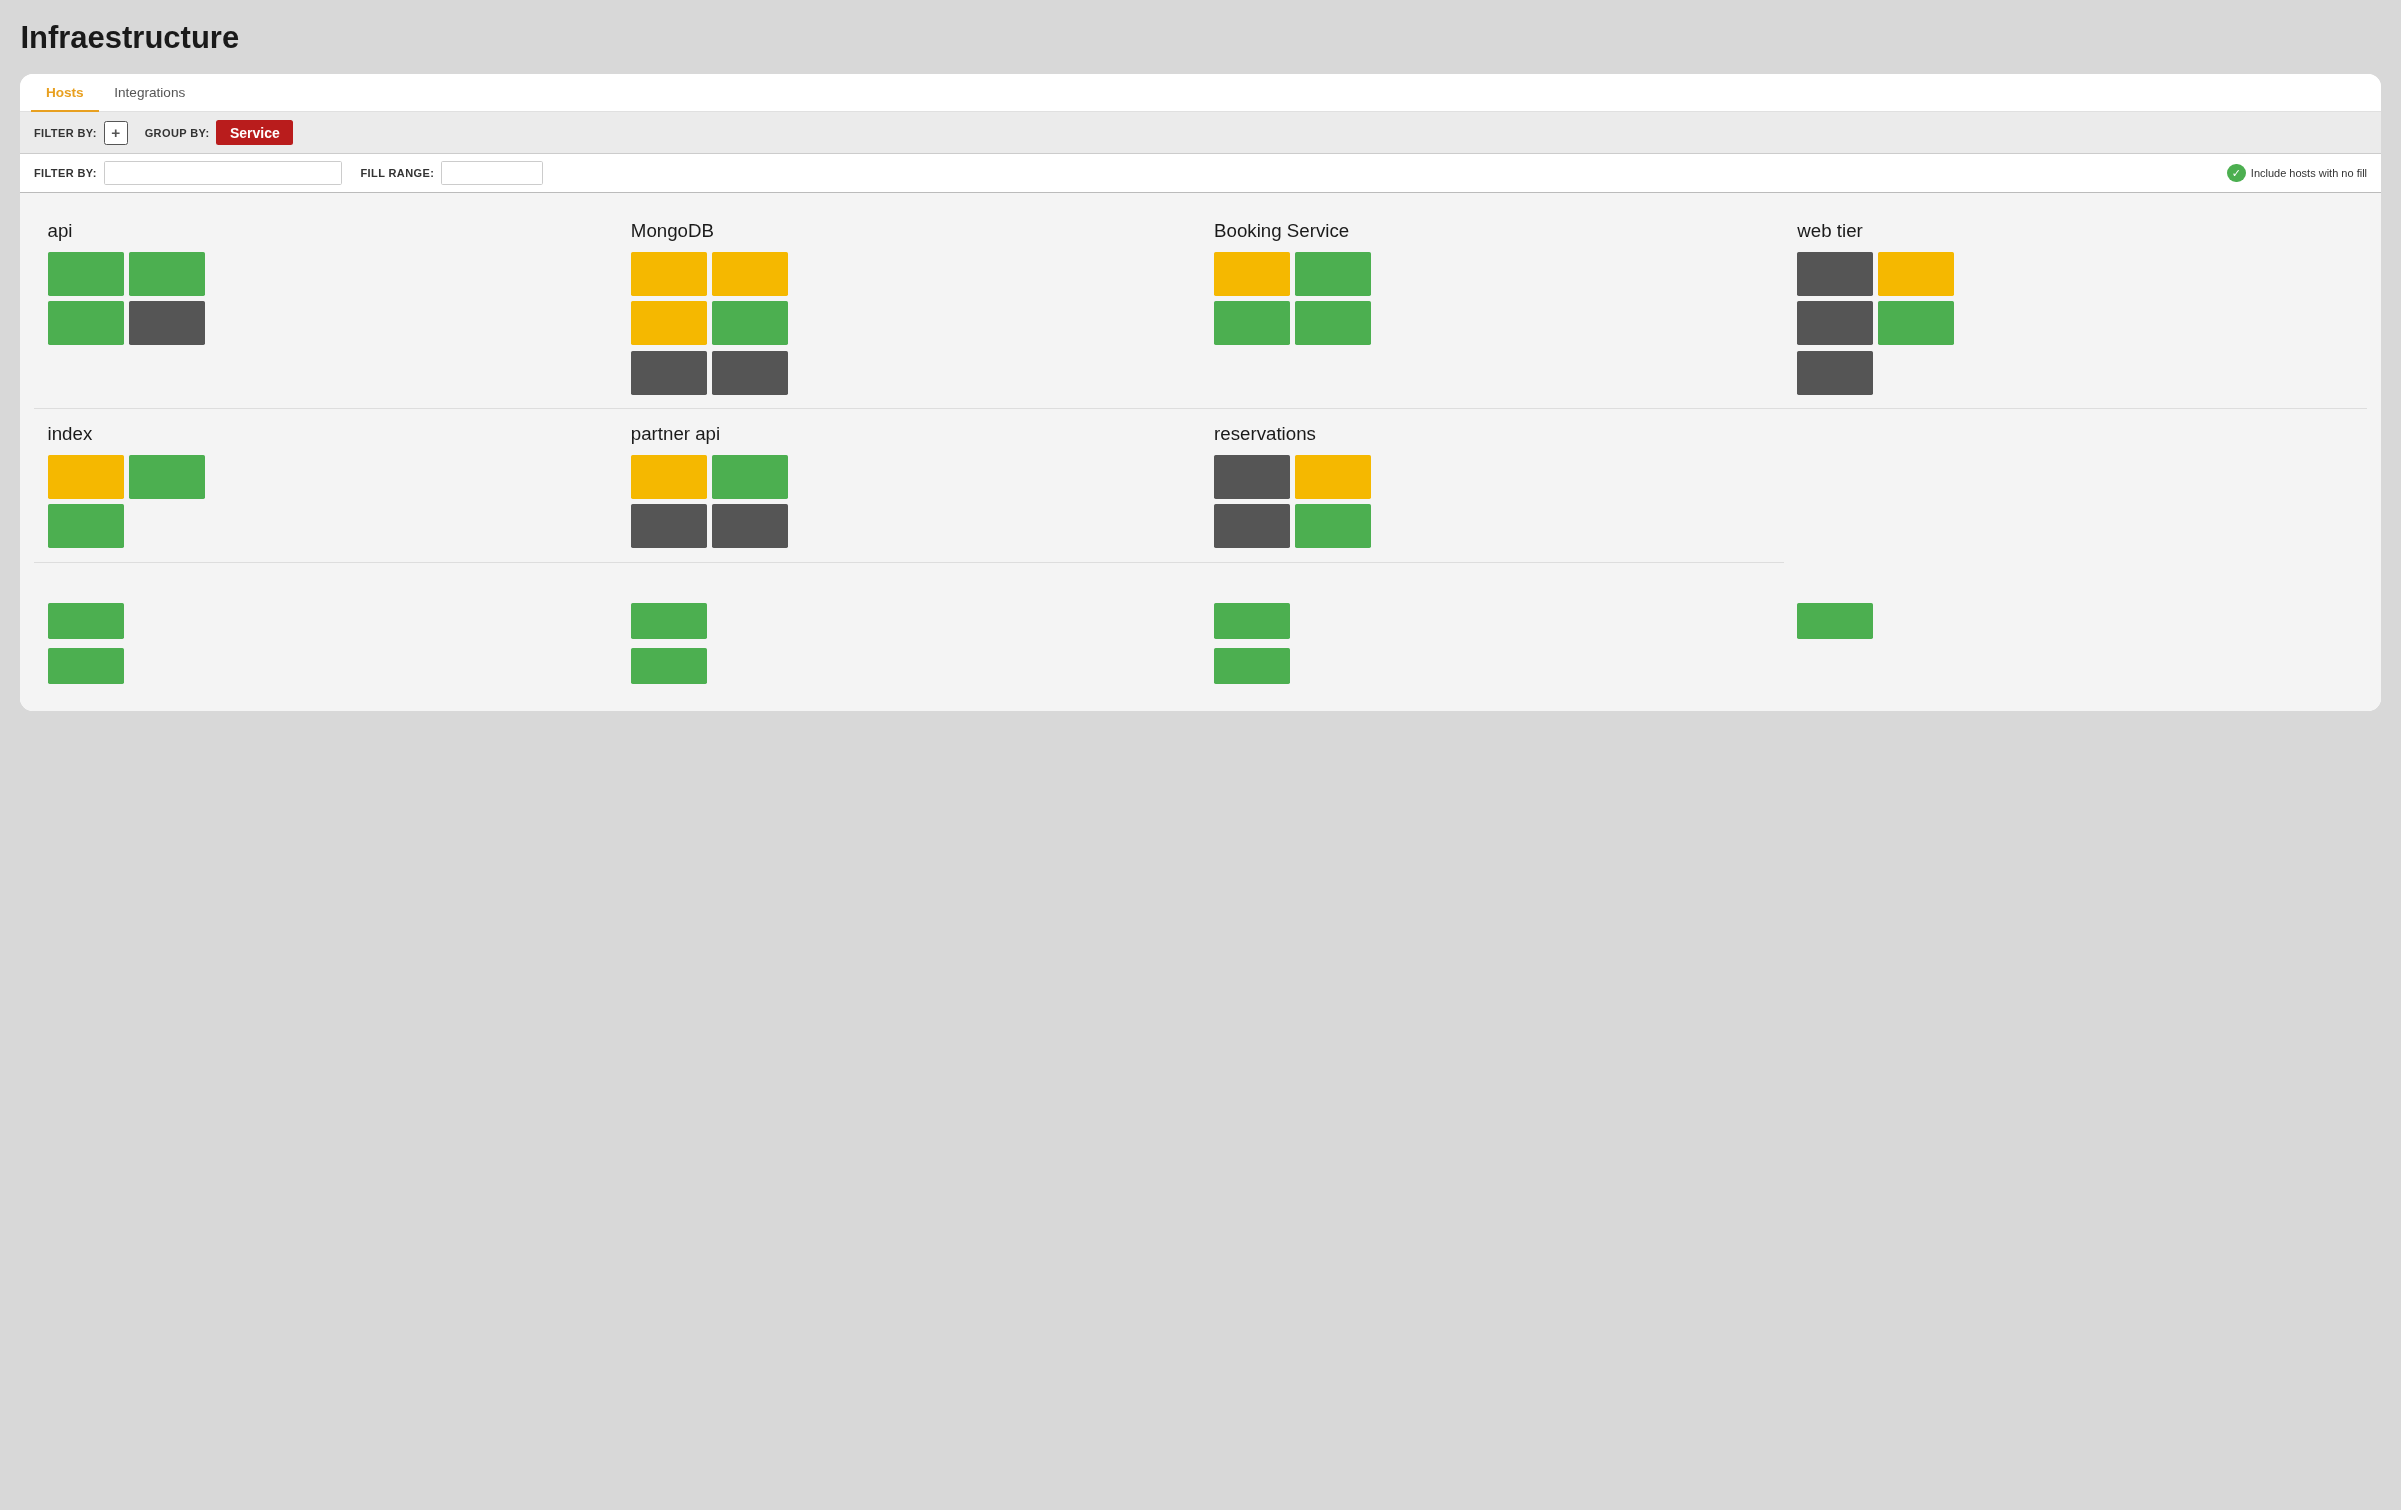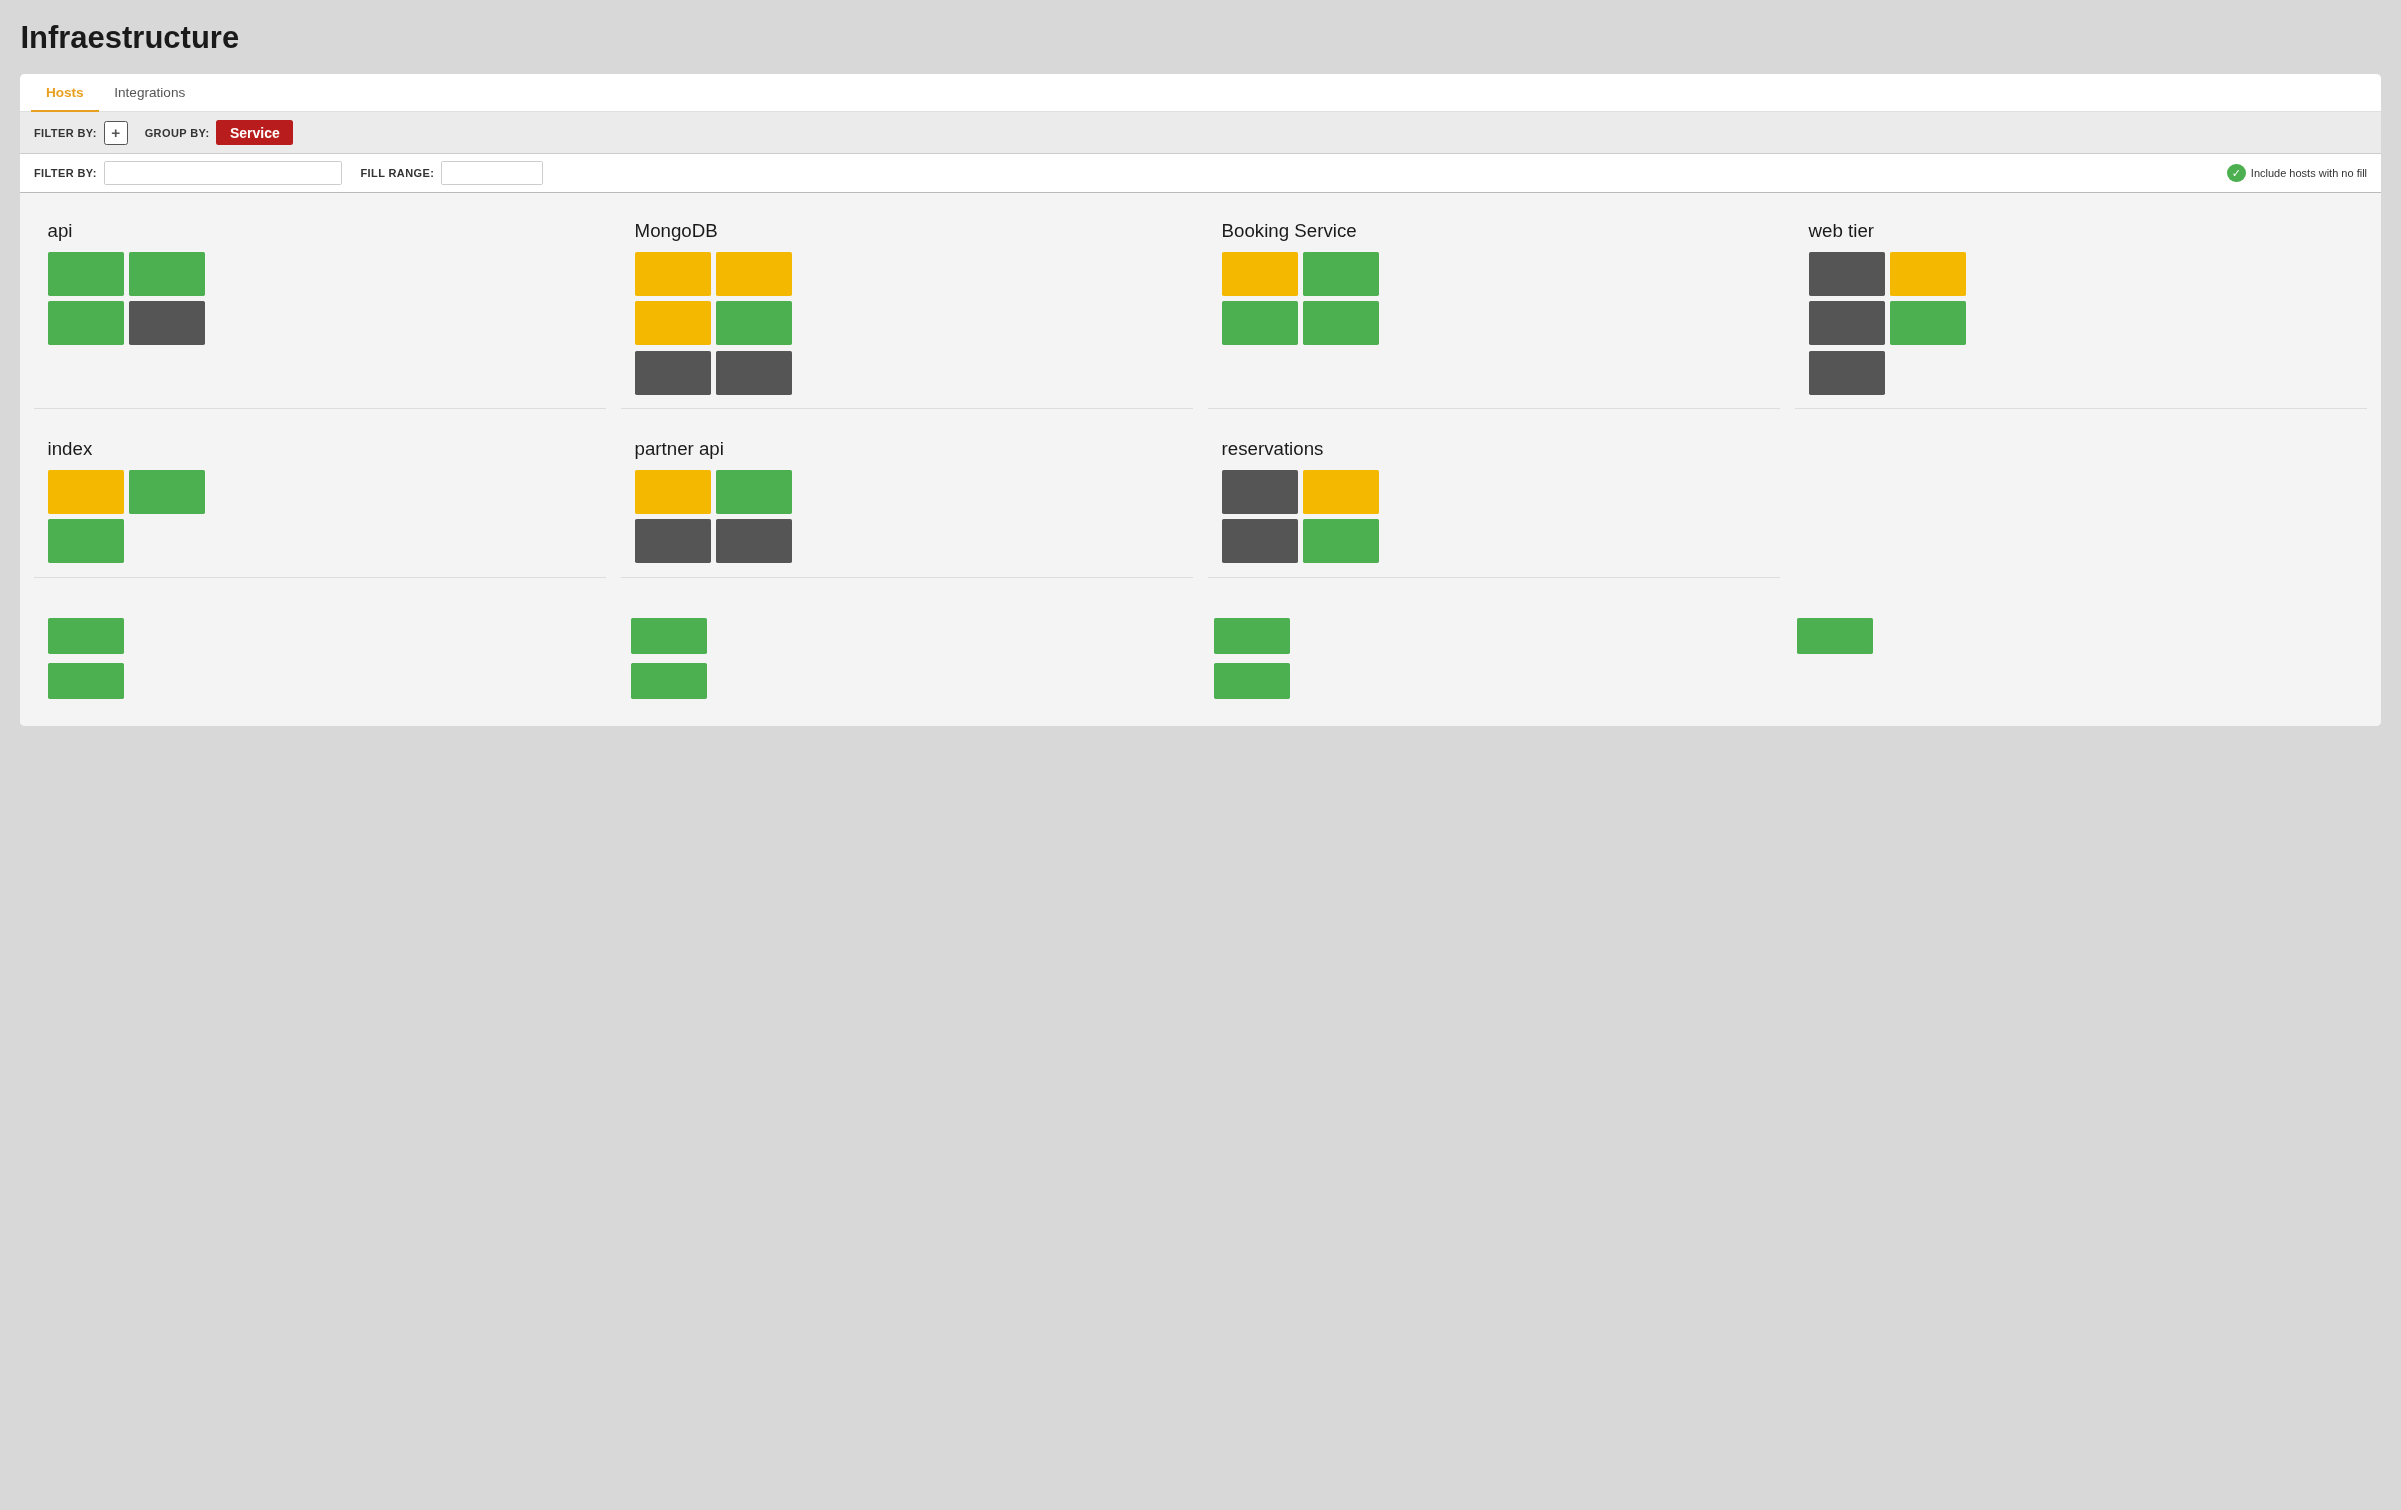--- a/index.html
+++ b/index.html
@@ -10,21 +10,21 @@
       min-height: 100vh;
     }
     .page-title {
       font-size: 31px;
       font-weight: 900;
       color: #1a1a1a;
       margin-bottom: 18px;
     }
     .main-panel {
       background: #fff;
-      border-radius: 5px;
+      border-radius: 13px;
       overflow: hidden;
     }
     .tabs-bar {
       display: flex;
       border-bottom: 0.8px solid #e0e0e0;
       padding: 0 10.2px;
       background: #fff;
     }
     .tab {
       padding: 10.2px 15.3px;
@@ -135,21 +135,21 @@
       border-radius: 50%;
       display: flex; align-items: center; justify-content: center;
       color: #fff;
       font-size: 11px;
     }
     .grid-area {
       background: #f4f4f4;
       padding: 13.6px;
       display: grid;
       grid-template-columns: repeat(4, 1fr);
-      gap: 15px;
+      gap: 0;
     }
     .group-cell {
       padding: 13.6px;
       border-bottom: 0.8px solid #ddd;
     }
     .group-name {
       font-size: 18.7px;
       font-weight: 400;
       color: #1a1a1a;
       margin-bottom: 10.2px;

